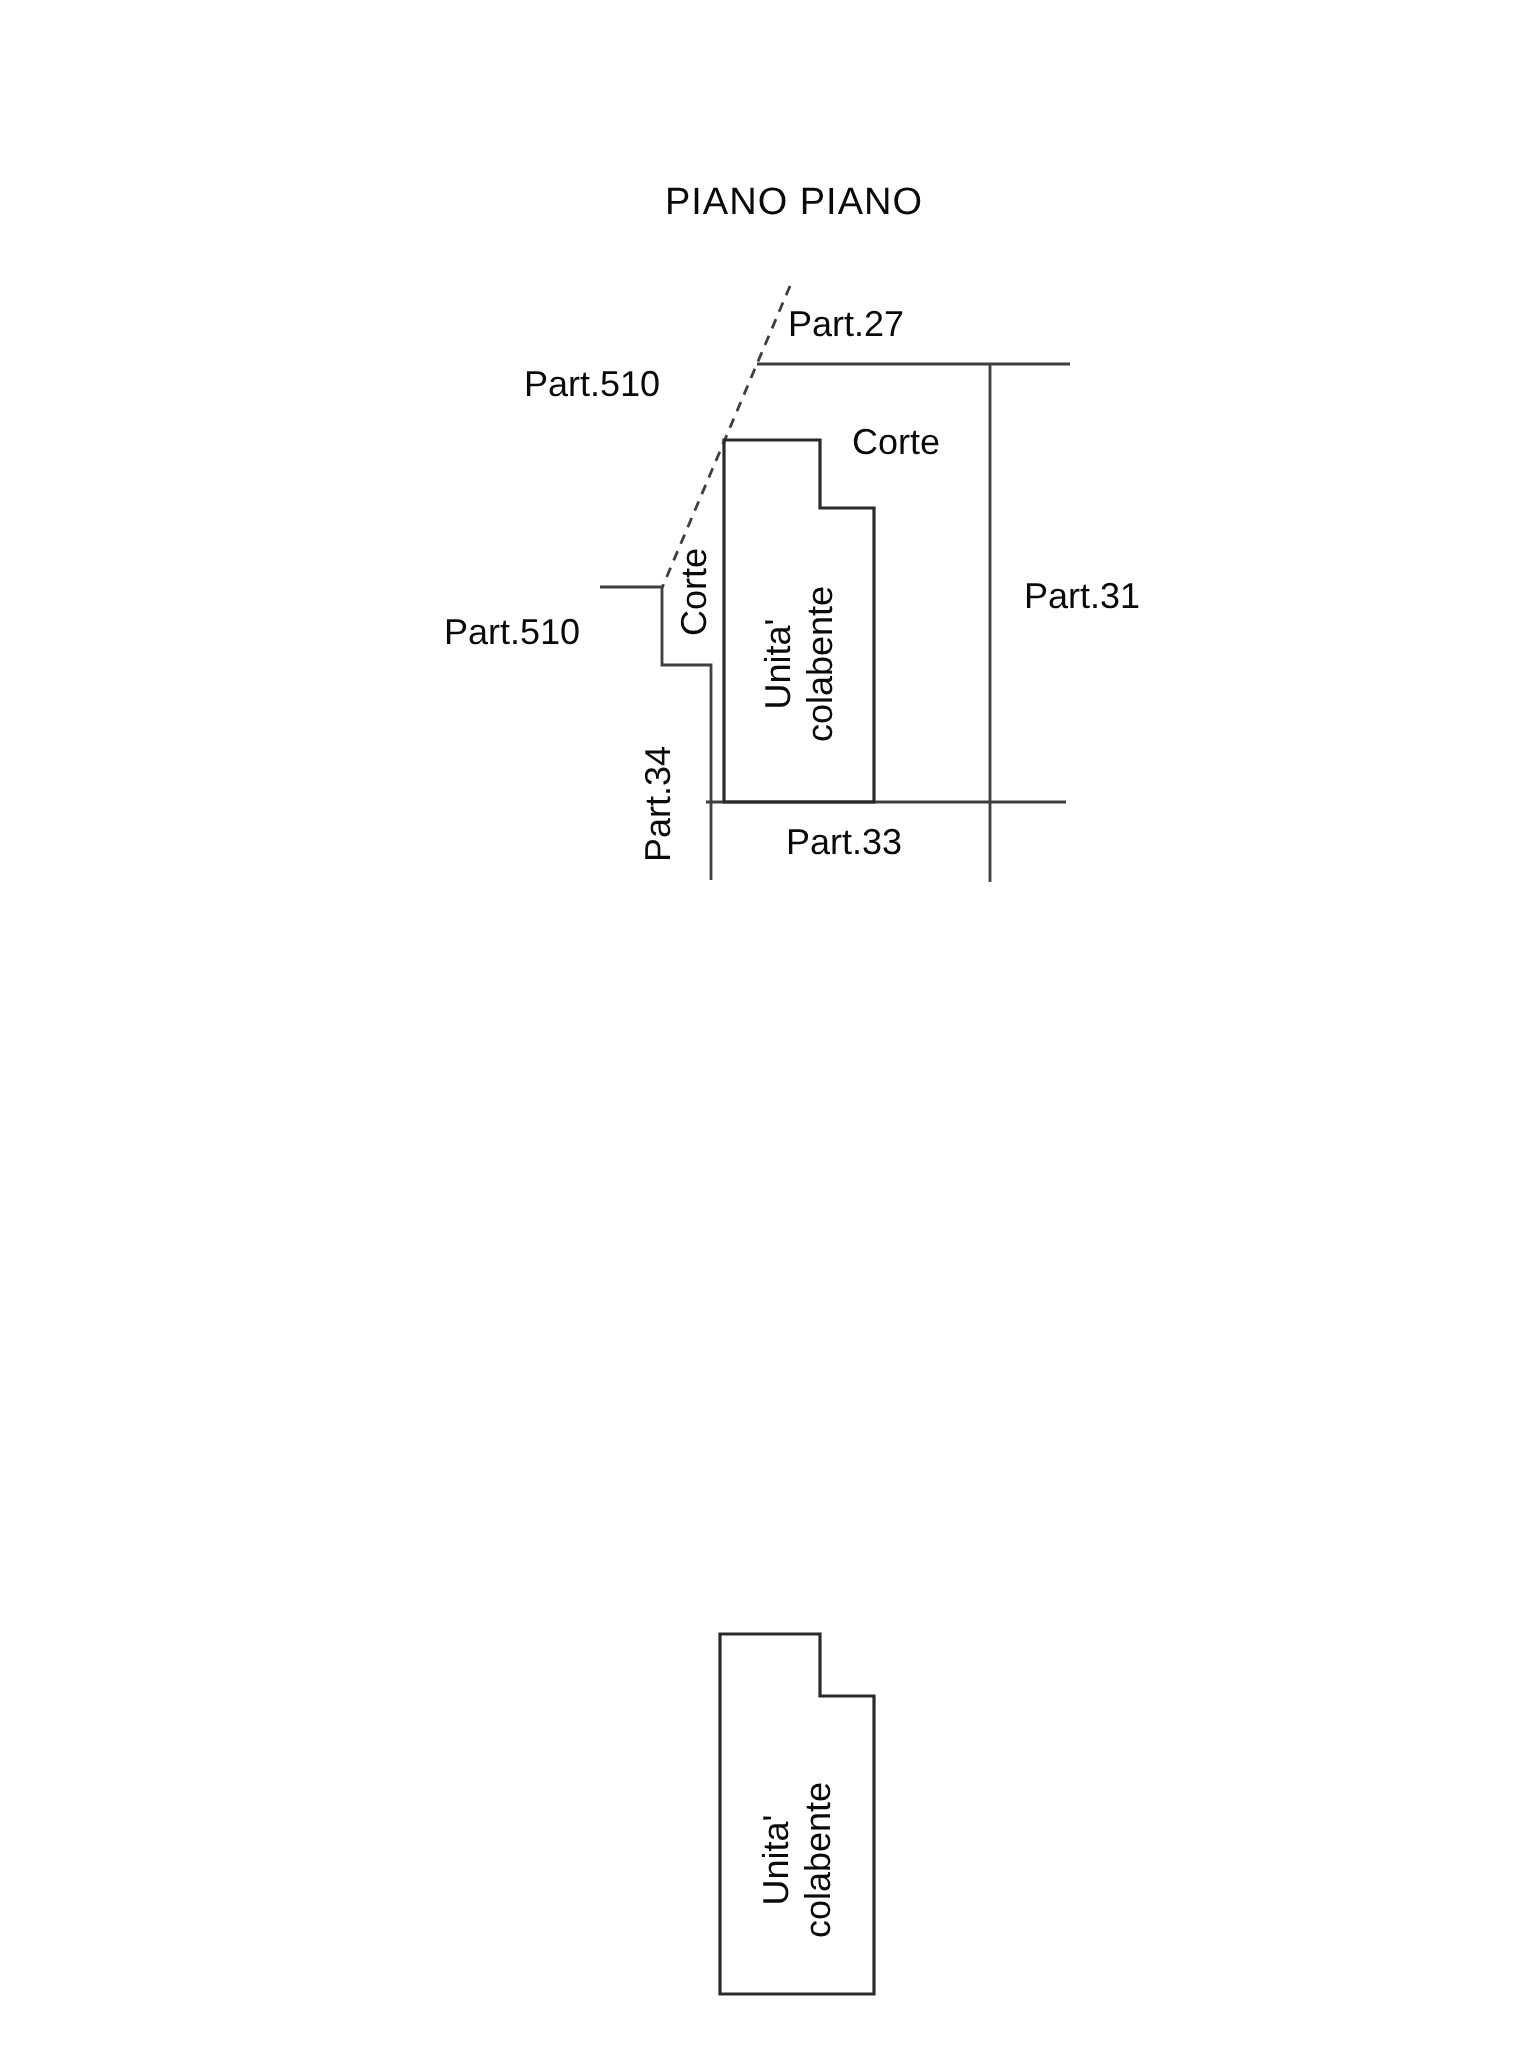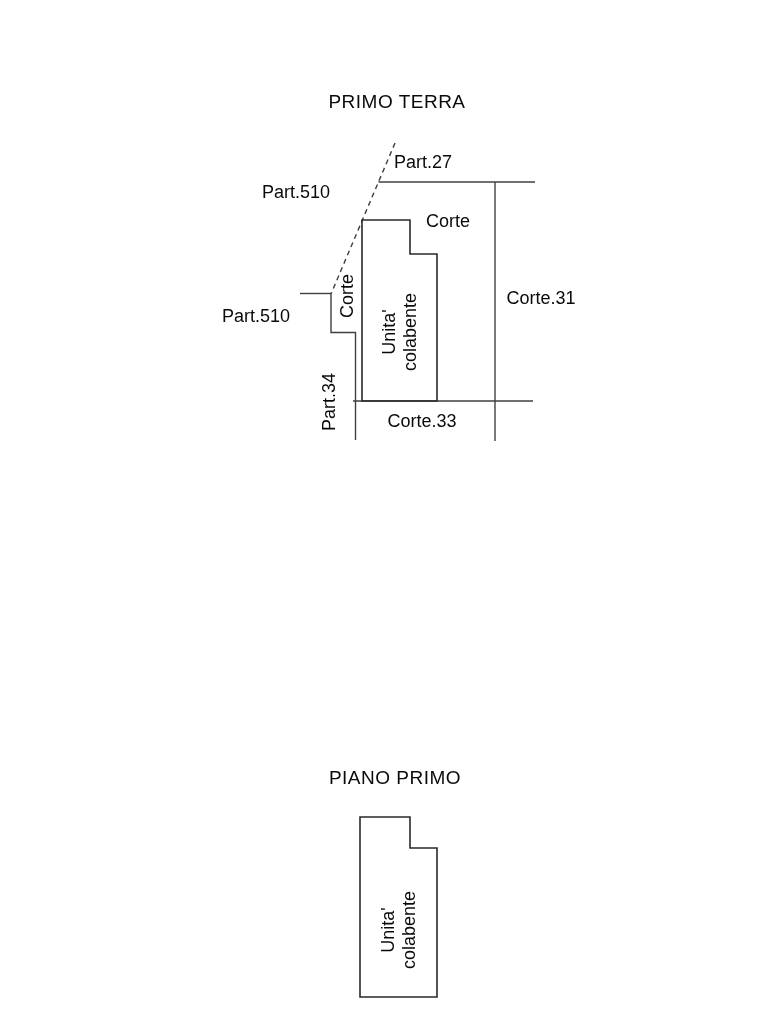--- a/index.html
+++ b/index.html
@@ -41,43 +41,42 @@
       <path d="M 300,293.5 L 331,293.5"></path>
       <path d="M 331,293.5 L 331,332.5 L 355.5,332.5 L 355.5,440"></path>
     </g>
     <g fill="none" stroke-width="1.6" stroke="#2a2a2a">
       <path d="M 362,401 L 362,220 L 410,220 L 410,254 L 437,254 L 437,401 Z"></path>
 
       <path d="M 360,997 L 360,817 L 410,817 L 410,848 L 437,848 L 437,997 Z"></path>
     </g>
   </svg>
 
-  <div class="label title" style="left:297px; top:92px; width:200px;">PRIMO TERRA</div>
+  <div class="label title" style="left:297px; top:92px; width:200px;">PIANO PIANO</div>
 
   <div class="label" style="left:363px; top:152px; width:120px;">Part.27</div>
 
   <div class="label" style="left:236px; top:182px; width:120px;">Part.510</div>
 
   <div class="label" style="left:388px; top:211px; width:120px;">Corte</div>
 
   <div class="label" style="left:196px; top:306px; width:120px;">Part.510</div>
 
-  <div class="label" style="left:481px; top:288px; width:120px;">Corte.31</div>
+  <div class="label" style="left:481px; top:288px; width:120px;">Part.31</div>
 
-  <div class="label" style="left:362px; top:411px; width:120px;">Corte.33</div>
+  <div class="label" style="left:362px; top:411px; width:120px;">Part.33</div>
 
   <div class="label v" style="left:312px; top:285px; width:70px; height:22px; line-height:22px;">Corte</div>
 
   <div class="label v" style="left:289px; top:391px; width:80px; height:22px; line-height:22px;">Part.34</div>
 
   <div class="label v two-line" style="left:345px; top:311px; width:110px; height:42px;">
     <div>Unita'</div>
     <div>colabente</div>
   </div>
 
-  <div class="label title" style="left:295px; top:768px; width:200px;">PIANO PRIMO</div>
 
   <div class="label v two-line" style="left:344px; top:909px; width:110px; height:42px;">
     <div>Unita'</div>
     <div>colabente</div>
   </div>
 
 </div>
 
 </body></html>

